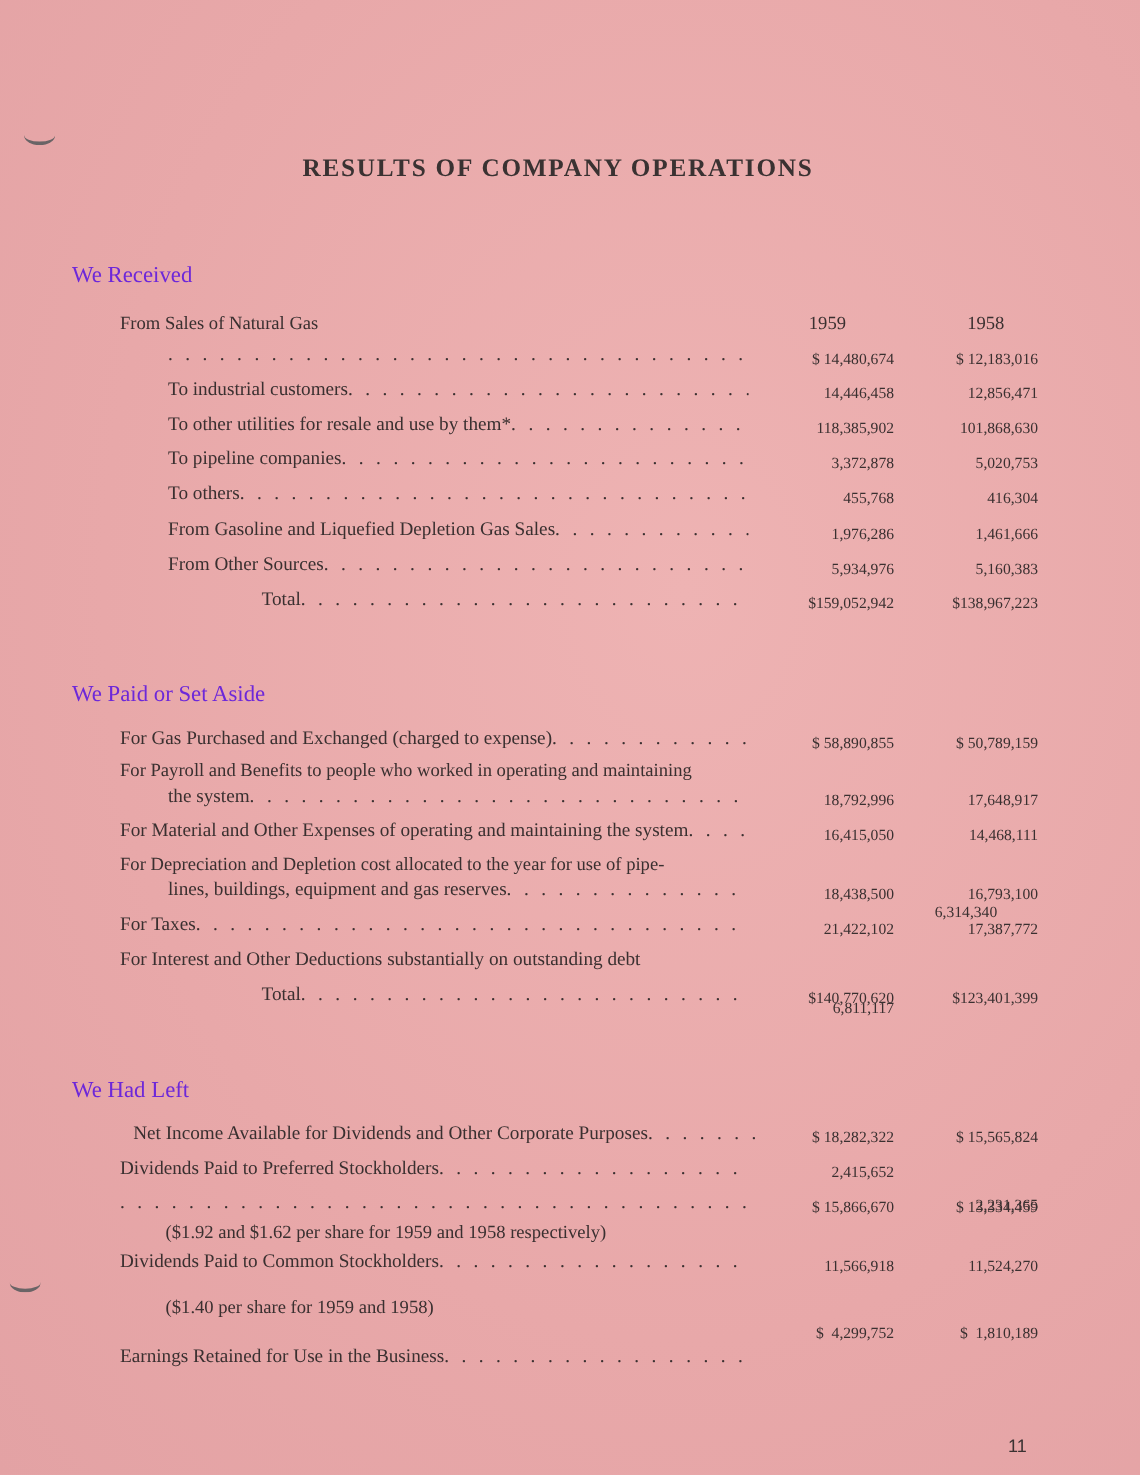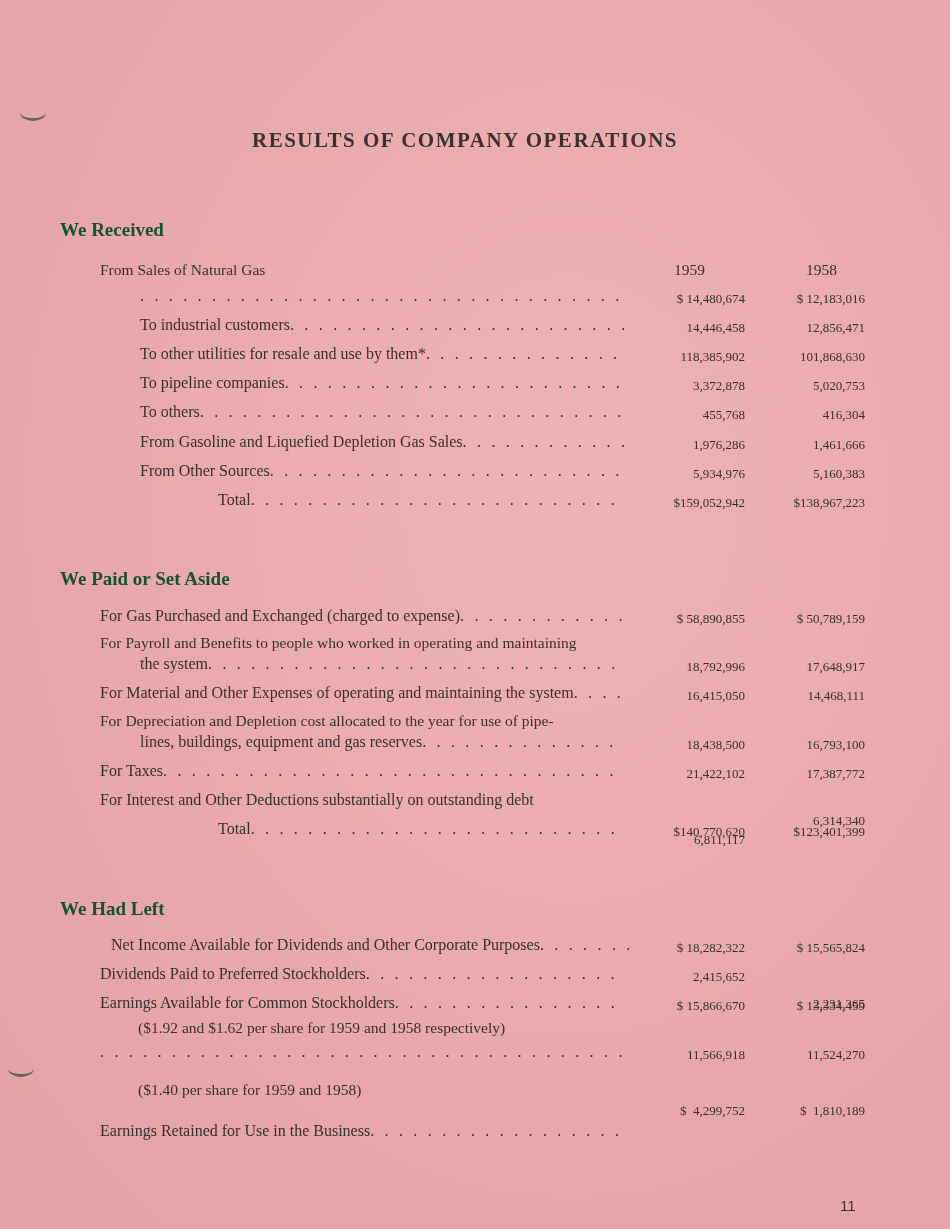--- a/index.html
+++ b/index.html
@@ -17,21 +17,21 @@
       border-bottom: 3px solid #6a6466; border-radius: 0 0 50% 50%;
     }
     .hole.h1 { left: 20px; top: 104px; }
     .hole.h2 { left: 8px; top: 1060px; }
     .title {
       position: absolute; left: 0; width: 930px; top: 128px;
       text-align: center; font-weight: bold; font-size: 21px; letter-spacing: 1.5px;
       color: #3a3232;
     }
     .section-heading {
-      position: absolute; left: 60px; font-weight: bold; font-size: 19px; color: #14532d;
+      position: absolute; left: 60px; font-weight: normal; font-size: 19px; color: #6d28d9;
     }
     .lblwrap {
       position: absolute; right: 326px; height: 24px; overflow: hidden; white-space: nowrap;
       display: flex;
     }
     .lblwrap .t { flex: none; }
     .lblwrap .d { flex: 1 1 auto; overflow: hidden; letter-spacing: 3.2px; text-align: left; }
     .plain { position: absolute; white-space: nowrap; font-size: 15.5px; line-height: 24px; }
     .v1959, .v1958 {
       position: absolute; text-align: right; white-space: nowrap; width: 120px;
@@ -142,21 +142,21 @@
         <span class="t">For Taxes</span>
         <span class="d"> . . . . . . . . . . . . . . . . . . . . . . . . . . . . . . . . . . . . . . . . . . . . . . . . . . . . . . . . . . . . . . . . . . . . . . . . . . . . . . . . . . . . . . . . . . . . . . . . . . . . . . . . . . . . . . . . . . . . . . . .</span>
       </div>
       <div class="v1959" style="top: 762px; white-space: pre;">21,422,102</div>
       <div class="v1958" style="top: 762px; white-space: pre;">17,387,772</div>
       <div class="lblwrap" style="left: 100px; top: 791px; width: 524px; flex-direction: column;">
         <span class="t">For Interest and Other Deductions substantially on outstanding debt</span>
         <span class="d"> . . . . . . . . . . . . . . . . . . . . . . . . . . . . . . . . . . . . . . . . . . . . . . . . . . . . . . . . . . . . . . . . . . . . . . . . . . . . . . . . . . . . . . . . . . . . . . . . . . . . . . . . . . . . . . . . . . . . . . . .</span>
       </div>
       <div class="v1959" style="top: 828px; white-space: pre;">6,811,117</div>
-      <div class="v1958" style="top: 809px; white-space: pre;">6,314,340</div>
+      <div class="v1958" style="top: 748px; white-space: pre; text-align: center;">6,314,340</div>
       <div class="lblwrap" style="left: 218px; top: 820px; width: 406px;">
         <span class="t">Total</span>
         <span class="d"> . . . . . . . . . . . . . . . . . . . . . . . . . . . . . . . . . . . . . . . . . . . . . . . . . . . . . . . . . . . . . . . . . . . . . . . . . . . . . . . . . . . . . . . . . . . . . . . . . . . . . . . . . . . . . . . . . . . . . . . .</span>
       </div>
       <div class="v1959" style="top: 820px; white-space: pre;">$140,770,620</div>
       <div class="v1958" style="top: 820px; white-space: pre;">$123,401,399</div>
     </div>
 
   <div class="section-heading" style="top:898px;">We Had Left</div>
   <div id="left-rows">
@@ -166,27 +166,27 @@
       </div>
       <div class="v1959" style="top: 936px; white-space: pre;">$ 18,282,322</div>
       <div class="v1958" style="top: 936px; white-space: pre;">$ 15,565,824</div>
       <div class="lblwrap" style="left: 100px; top: 965px; width: 524px;">
         <span class="t">Dividends Paid to Preferred Stockholders</span>
         <span class="d"> . . . . . . . . . . . . . . . . . . . . . . . . . . . . . . . . . . . . . . . . . . . . . . . . . . . . . . . . . . . . . . . . . . . . . . . . . . . . . . . . . . . . . . . . . . . . . . . . . . . . . . . . . . . . . . . . . . . . . . . .</span>
       </div>
       <div class="v1959" style="top: 965px; white-space: pre;">2,415,652</div>
       <div class="v1958" style="top: 992px; white-space: pre;">2,231,365</div>
       <div class="lblwrap" style="left: 100px; top: 994px; width: 524px;">
-        <span class="t">Earnings Available for Common Stockholders</span>
         <span class="d"> . . . . . . . . . . . . . . . . . . . . . . . . . . . . . . . . . . . . . . . . . . . . . . . . . . . . . . . . . . . . . . . . . . . . . . . . . . . . . . . . . . . . . . . . . . . . . . . . . . . . . . . . . . . . . . . . . . . . . . . .</span>
       </div>
       <div class="v1959" style="top: 994px; white-space: pre;">$ 15,866,670</div>
       <div class="v1958" style="top: 994px; white-space: pre;">$ 13,334,459</div>
       <div class="plain" style="left: 138px; top: 1016px;">($1.92 and $1.62 per share for 1959 and 1958 respectively)</div>
       <div class="lblwrap" style="left: 100px; top: 1043px; width: 524px;">
+        <span class="t">Dividends Paid to Common Stockholders</span>
         <span class="d"> . . . . . . . . . . . . . . . . . . . . . . . . . . . . . . . . . . . . . . . . . . . . . . . . . . . . . . . . . . . . . . . . . . . . . . . . . . . . . . . . . . . . . . . . . . . . . . . . . . . . . . . . . . . . . . . . . . . . . . . .</span>
       </div>
       <div class="v1959" style="top: 1043px; white-space: pre;">11,566,918</div>
       <div class="v1958" style="top: 1043px; white-space: pre;">11,524,270</div>
       <div class="plain" style="left: 138px; top: 1078px;">($1.40 per share for 1959 and 1958)</div>
       <div class="lblwrap" style="left: 100px; top: 1122px; width: 524px;">
         <span class="t">Earnings Retained for Use in the Business</span>
         <span class="d"> . . . . . . . . . . . . . . . . . . . . . . . . . . . . . . . . . . . . . . . . . . . . . . . . . . . . . . . . . . . . . . . . . . . . . . . . . . . . . . . . . . . . . . . . . . . . . . . . . . . . . . . . . . . . . . . . . . . . . . . .</span>
       </div>
       <div class="v1959" style="top: 1099px; white-space: pre;">$  4,299,752</div>

